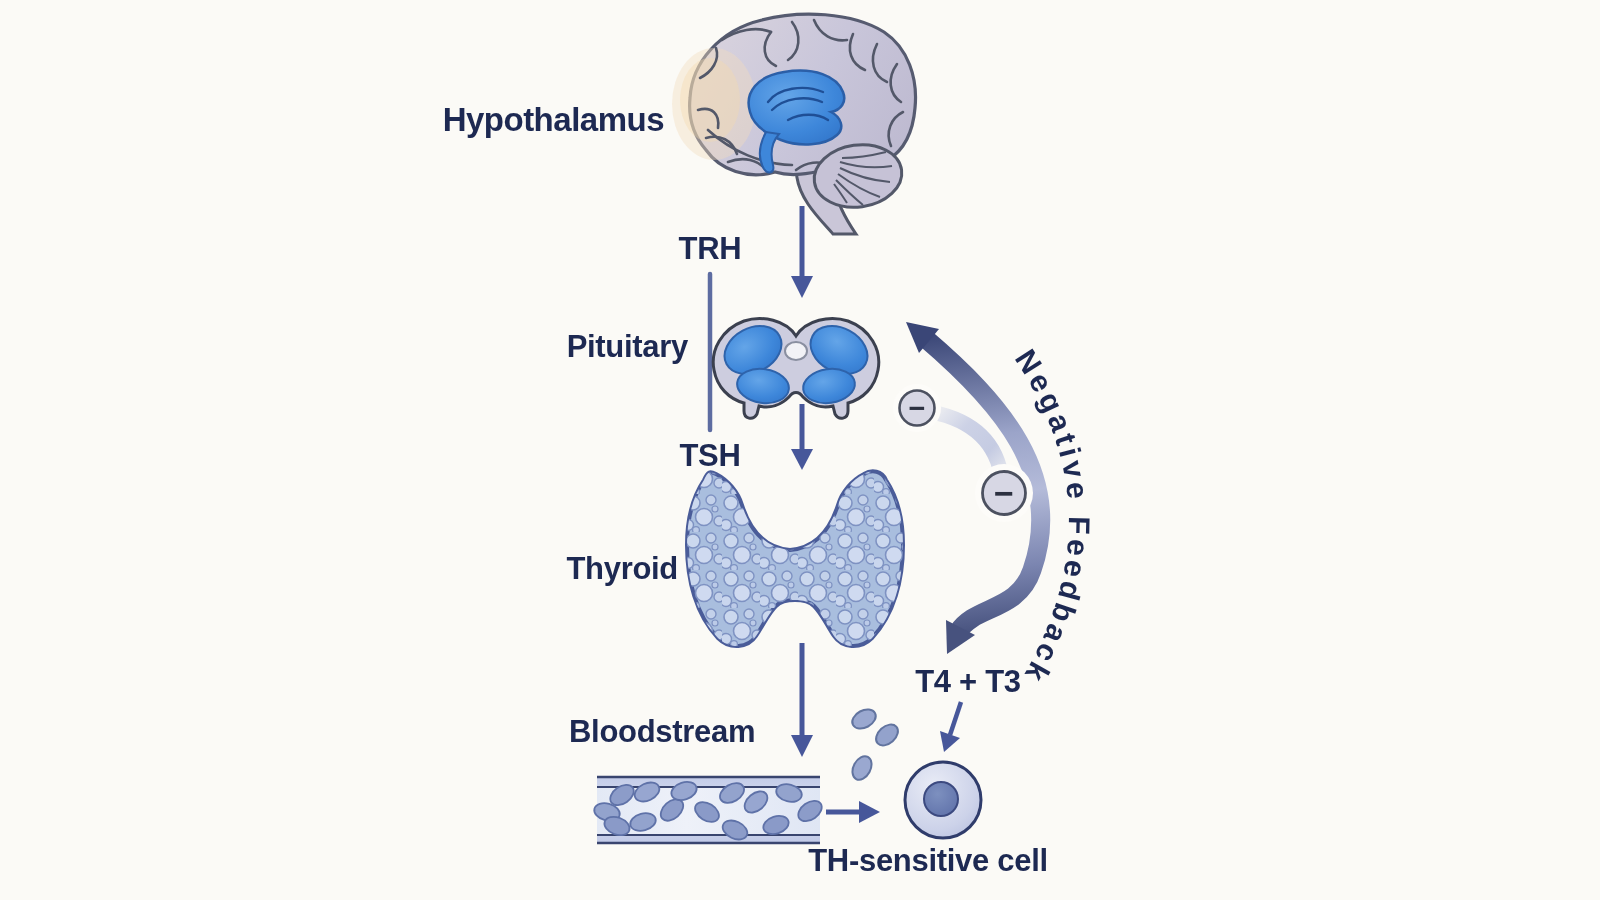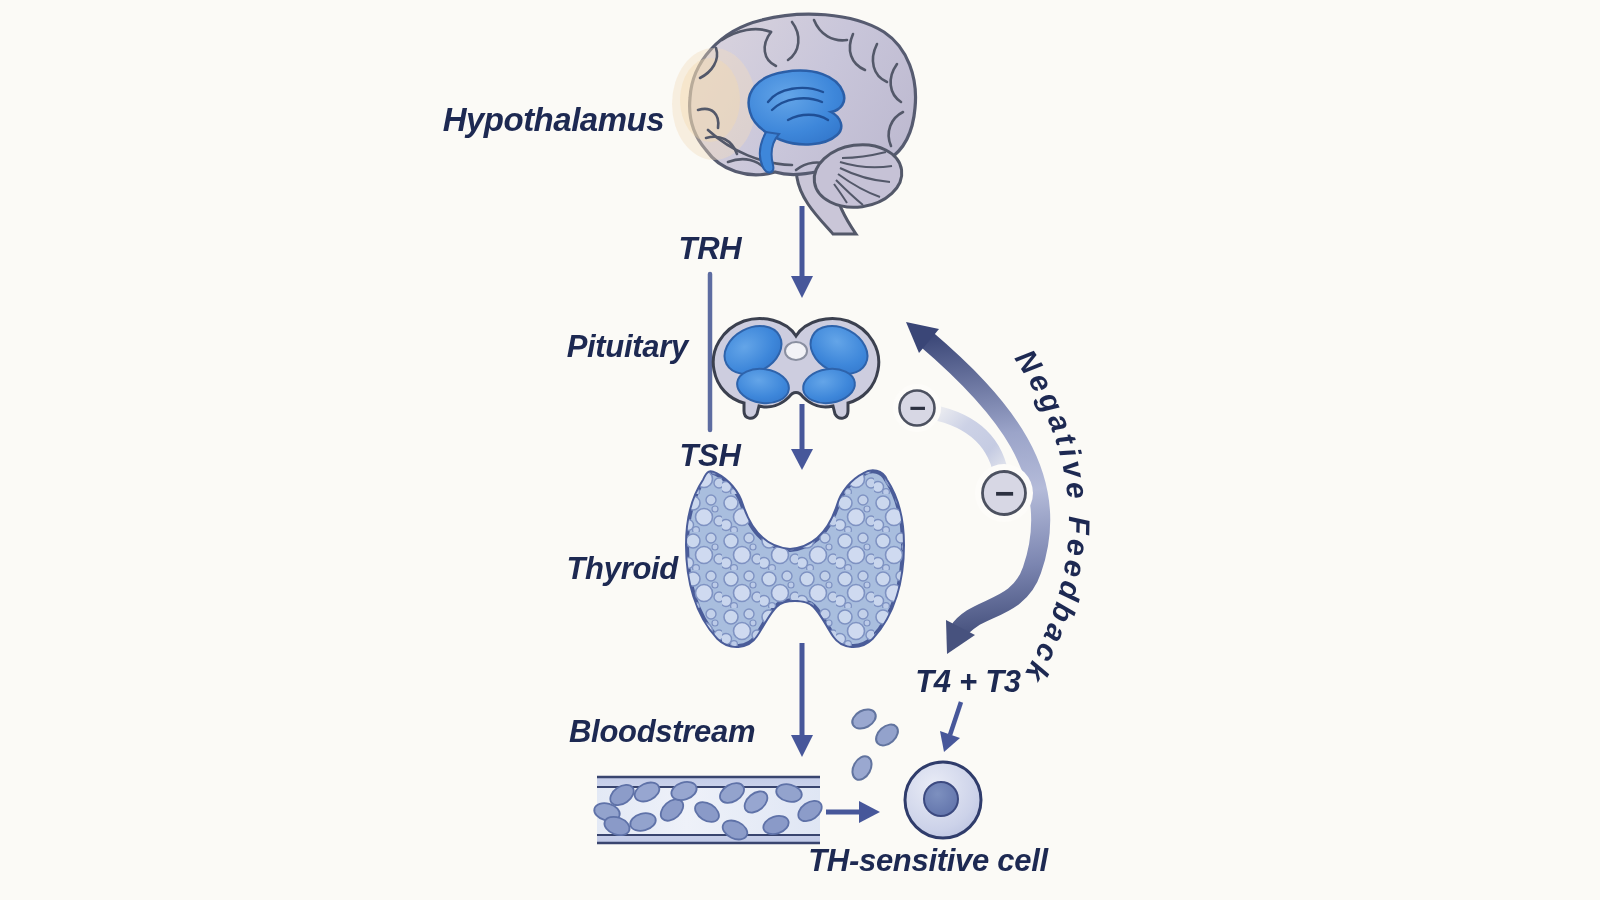--- a/index.html
+++ b/index.html
@@ -1,18 +1,18 @@
 <!DOCTYPE html>
 <html><head>
 <meta charset="utf-8">
 <title>Diagram</title>
 <style>
   html,body{margin:0;padding:0;}
   body{background:#fbfaf6;font-family:"Liberation Sans",sans-serif;}
-  .stage{position:relative;width:1600px;height:900px;background:#fbfaf6;overflow:hidden;font-style:italic;}
+  .stage{position:relative;width:1600px;height:900px;background:#fbfaf6;overflow:hidden;}
   svg{position:absolute;left:0;top:0;}
   text{font-family:"Liberation Sans","DejaVu Sans",sans-serif;font-weight:bold;fill:#1d2952;}
   .lbl{font-size:31px;letter-spacing:-0.3px;}
   .lbl-big{font-size:33px;letter-spacing:-0.5px;}
   .fb-text{font-size:30px;letter-spacing:4px;}
   .minus-glyph{fill:#2c3140;}
 </style>
 </head>
 <body>
 

